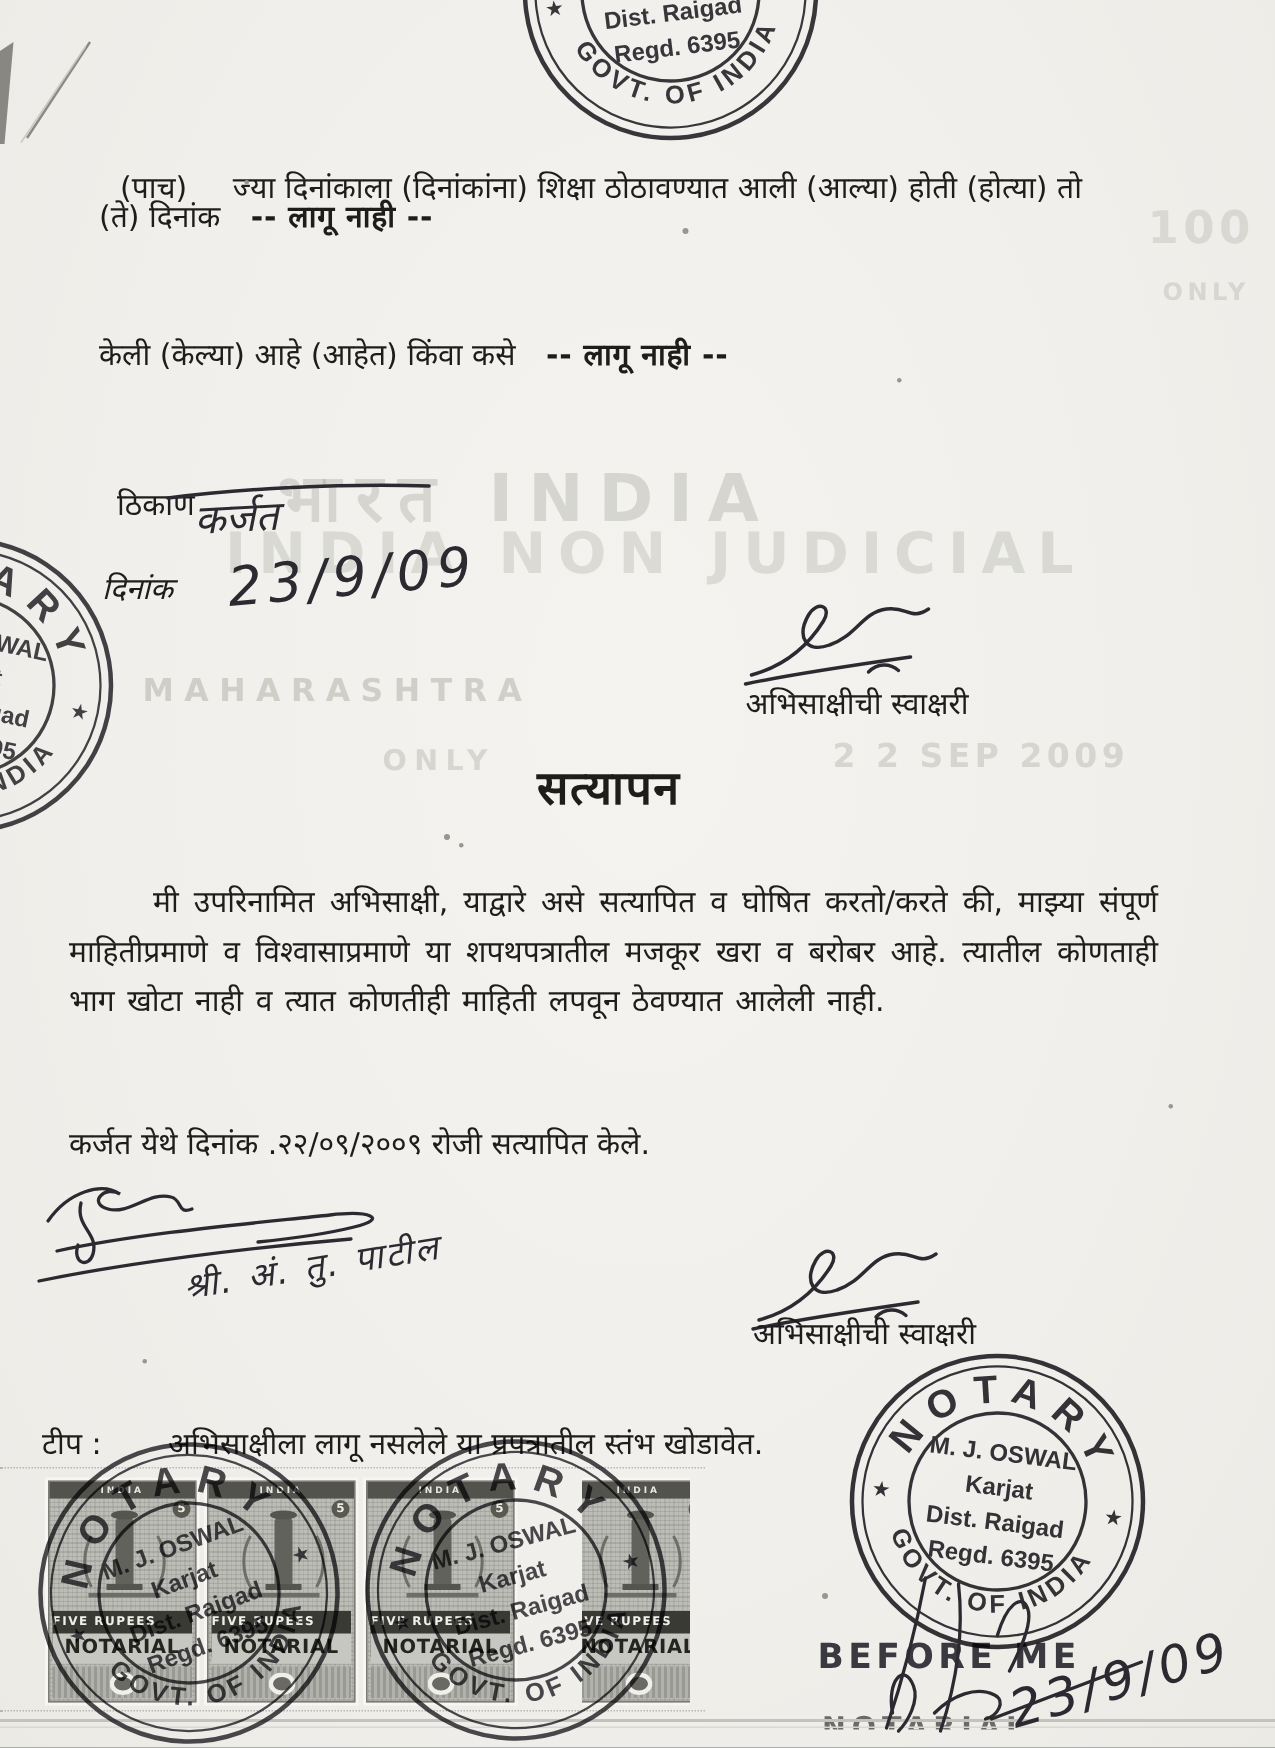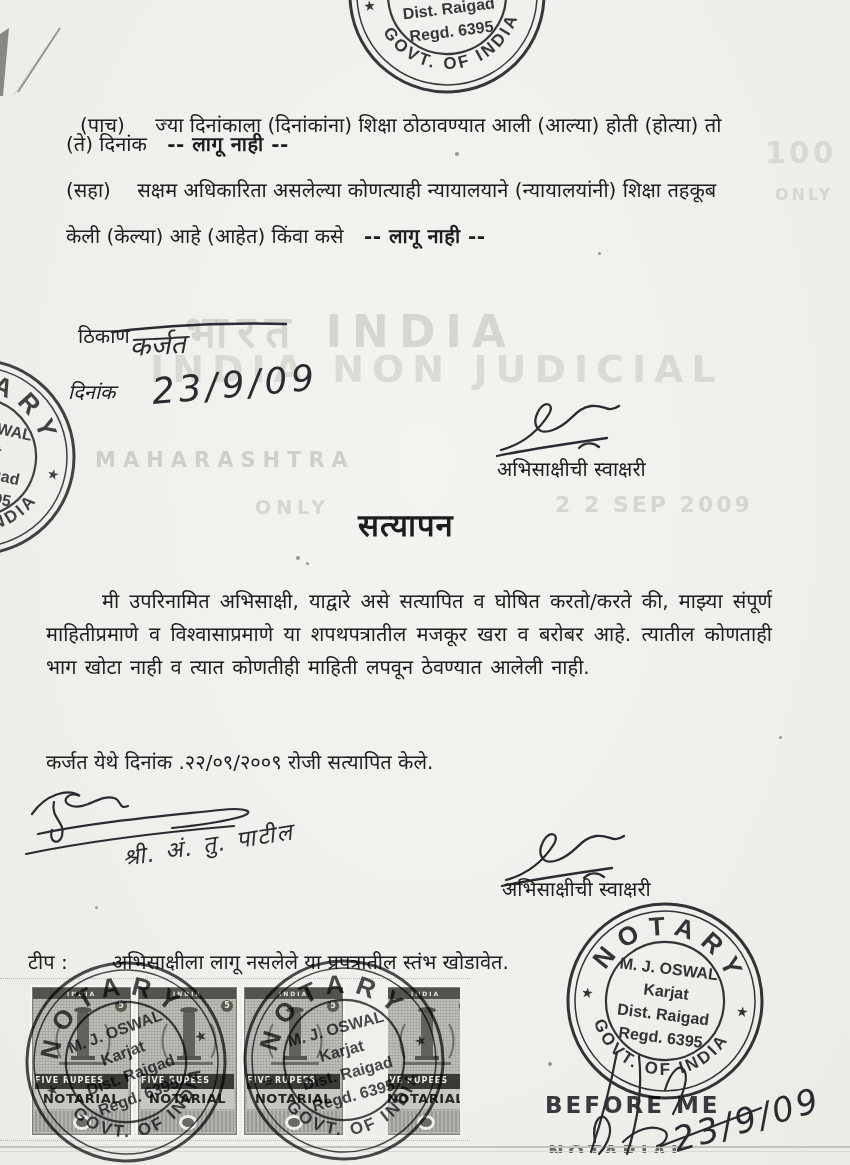--- a/index.html
+++ b/index.html
@@ -64,24 +64,20 @@
   </svg>
 
   <div class="t" style="left:80px;top:80px;margin-top:31px;">
     <span class="lbl">(पाच)</span>
     <span style="display:inline-block;margin-left:24px;">ज्या दिनांकाला (दिनांकांना) शिक्षा ठोठावण्यात आली (आल्या) होती (होत्या) तो</span>
   </div>
   <div class="t" style="left:66px;top:130px;">
     <span>(ते) दिनांक</span>
     <span class="bold-na" style="display:inline-block;margin-left:14px;">-- लागू नाही --</span>
   </div>
-  <div class="t" style="left:66px;top:176px;">
-    <span class="lbl">(सहा)</span>
-    <span style="display:inline-block;margin-left:20px;">सक्षम अधिकारिता असलेल्या कोणत्याही न्यायालयाने (न्यायालयांनी) शिक्षा तहकूब</span>
-  </div>
   <div class="t" style="left:66px;top:222px;">
     <span>केली (केल्या) आहे (आहेत) किंवा कसे</span>
     <span class="bold-na" style="display:inline-block;margin-left:14px;">-- लागू नाही --</span>
   </div>
 
   <div class="t" style="left:78px;top:322px;">ठिकाण</div>
   <svg style="left:108px;top:306px;" width="190" height="64" viewBox="0 0 190 64">
     <path d="M4,26 C50,20 120,16 178,18" stroke="#2b2a30" stroke-width="2.4" fill="none" stroke-linecap="round"></path>
     <g transform="translate(22,50) rotate(-3)">
       <text class="handtext" font-size="27" fill="#2b2a30">कर्जत</text>

